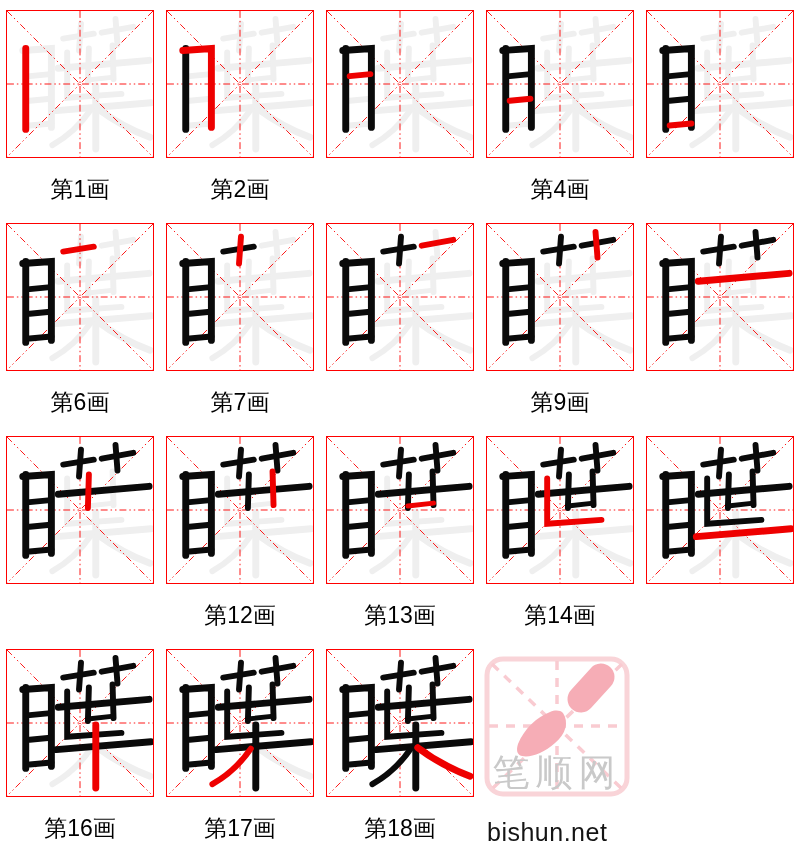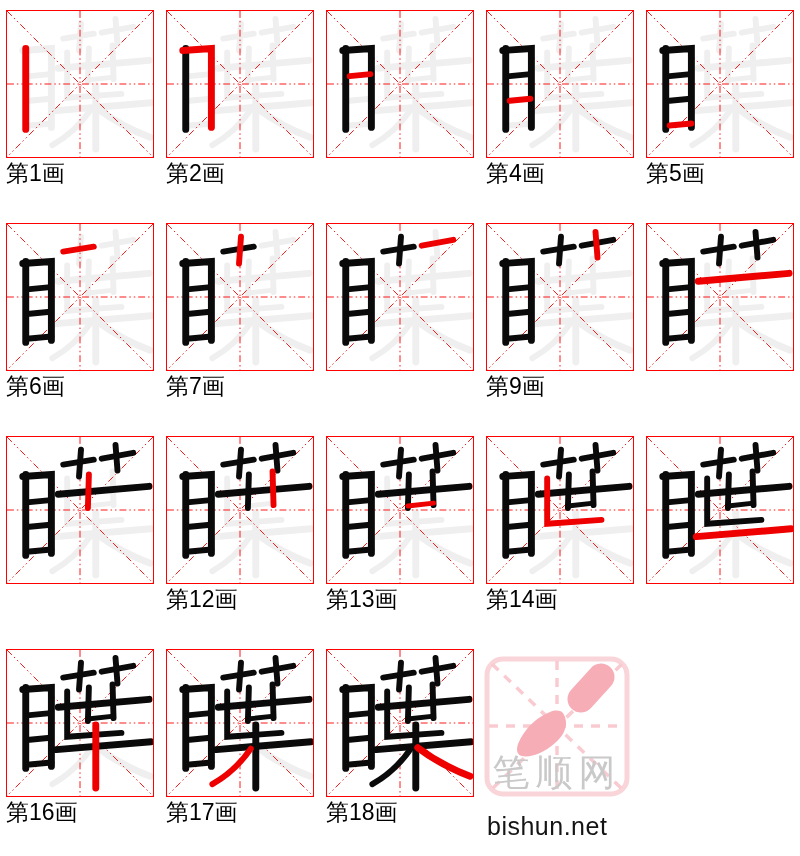--- a/index.html
+++ b/index.html
@@ -8,27 +8,27 @@
     font-family:"Liberation Sans","DejaVu Sans",sans-serif;
   }
   .grid{display:flex;flex-wrap:wrap;width:800px;padding-top:10px;}
   .slot{width:160px;height:213px;box-sizing:border-box;}
   .cellbox{
     width:148px;height:148px;margin-left:6px;box-sizing:border-box;
     border:1px solid #fe0000;background:#ffffff;
   }
   .cellbox svg{display:block;width:146px;height:146px;}
   .cell-label{
-    width:148px;margin-left:6px;margin-top:2px;
+    width:148px;margin-left:6px;margin-top:18px;text-align:center;
     font-size:23px;line-height:26px;color:#000000;white-space:nowrap;
   }
   .logo-box{width:146px;height:141px;margin-left:4px;margin-top:7px;}
   .logo-box svg{display:block;width:146px;height:141px;}
   .site-text{
-    margin-left:7px;margin-top:15px;font-size:25px;line-height:28px;
+    margin-left:7px;margin-top:21px;font-size:25px;line-height:28px;
     color:#141414;letter-spacing:0.5px;
   }
 </style>
 </head>
 <body>
 
 <div class="grid">
 
   <div class="slot">
     <div class="cellbox">
@@ -165,21 +165,20 @@
           <line x1="148" y1="0" x2="0" y2="148" stroke="#fd1414" stroke-width="1" stroke-dasharray="7 3 1.5 3 1.5 3"></line>
           <line x1="0" y1="74" x2="148" y2="74" stroke="#fd1414" stroke-width="1" stroke-dasharray="7 3 1.5 3 1.5 3"></line>
           <line x1="74" y1="0" x2="74" y2="148" stroke="#fd1414" stroke-width="1" stroke-dasharray="7 3 1.5 3 1.5 3"></line>
           <path d="M19 38 L19 120" fill="none" stroke="#0a0a0a" stroke-width="7" stroke-linecap="round" stroke-linejoin="miter"></path>
           <path d="M16 40 L45 38 L45 118" fill="none" stroke="#0a0a0a" stroke-width="7" stroke-linecap="round" stroke-linejoin="miter"></path>
           <path d="M23 66 L44 64" fill="none" stroke="#0a0a0a" stroke-width="6" stroke-linecap="round" stroke-linejoin="miter"></path>
           <path d="M23 91 L44 89" fill="none" stroke="#0a0a0a" stroke-width="6" stroke-linecap="round" stroke-linejoin="miter"></path>
           <path d="M23 116 L45 114" fill="none" stroke="#ee0000" stroke-width="6" stroke-linecap="round" stroke-linejoin="miter"></path>
         </svg>
     </div>
-    <div class="cell-label">第5画</div>
   </div>
     <div class="slot">
     <div class="cellbox">
       <svg viewBox="0 0 148 148">
           <path d="M75 13 L73 40" fill="none" stroke="#efefef" stroke-width="6" stroke-linecap="round" stroke-linejoin="miter"></path>
           <path d="M96 22 L128 16" fill="none" stroke="#efefef" stroke-width="6" stroke-linecap="round" stroke-linejoin="miter"></path>
           <path d="M110 8 L112 34" fill="none" stroke="#efefef" stroke-width="6" stroke-linecap="round" stroke-linejoin="miter"></path>
           <path d="M52 58 L144 50" fill="none" stroke="#efefef" stroke-width="7" stroke-linecap="round" stroke-linejoin="miter"></path>
           <path d="M83 38 L82 72" fill="none" stroke="#efefef" stroke-width="6" stroke-linecap="round" stroke-linejoin="miter"></path>
           <path d="M107 35 L108 69" fill="none" stroke="#efefef" stroke-width="6" stroke-linecap="round" stroke-linejoin="miter"></path>

